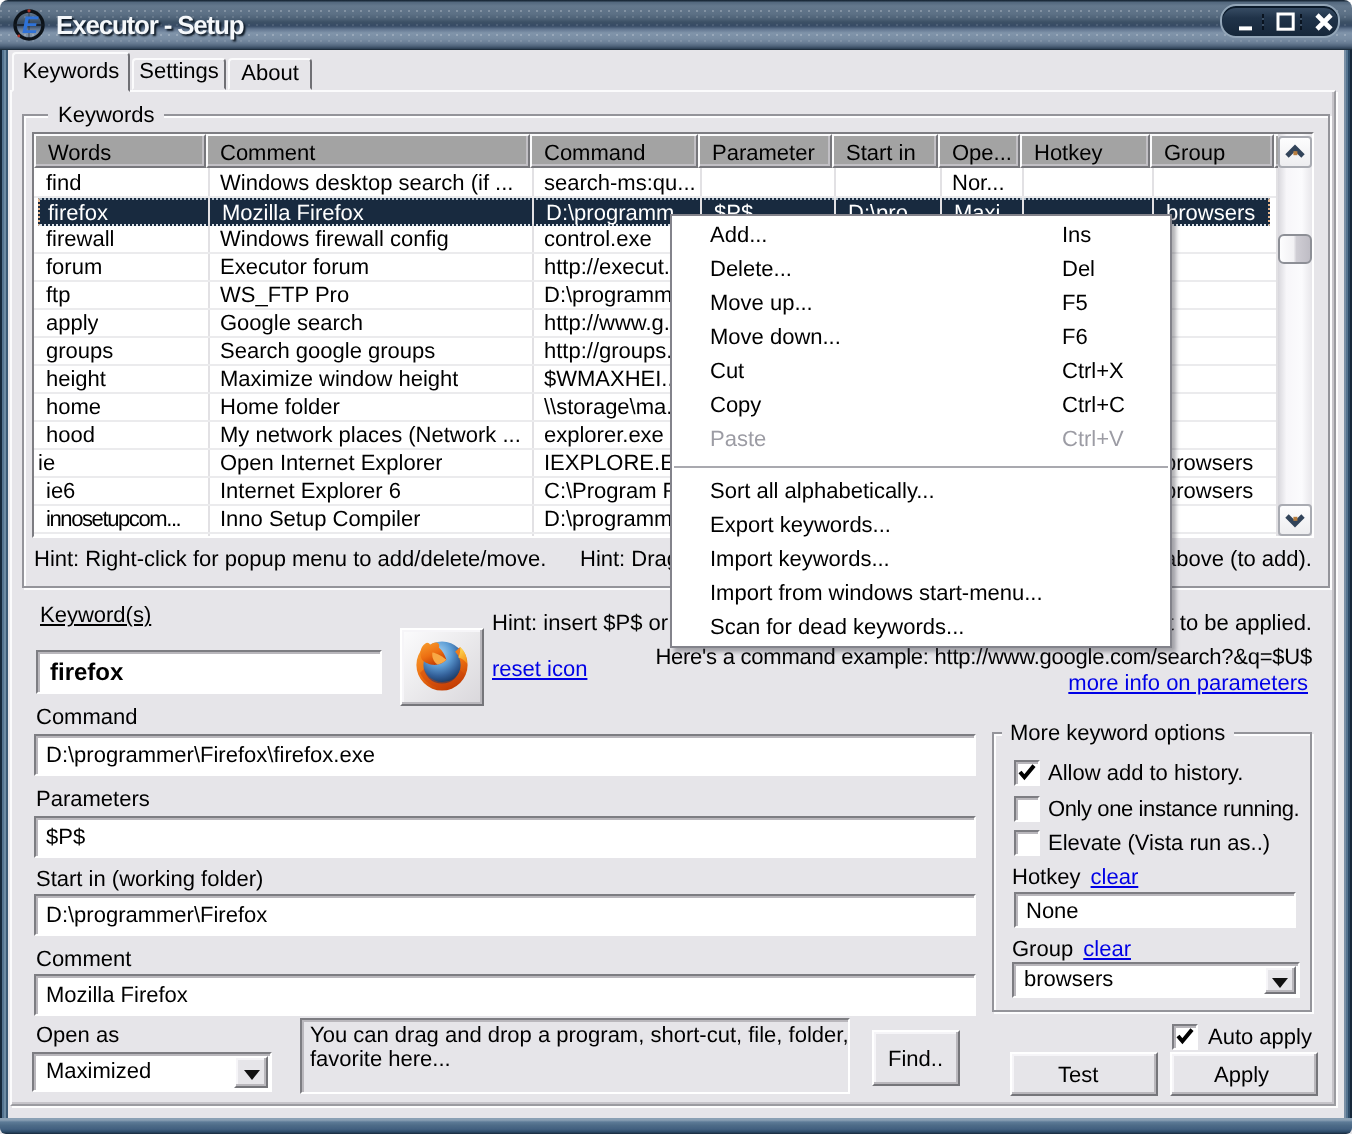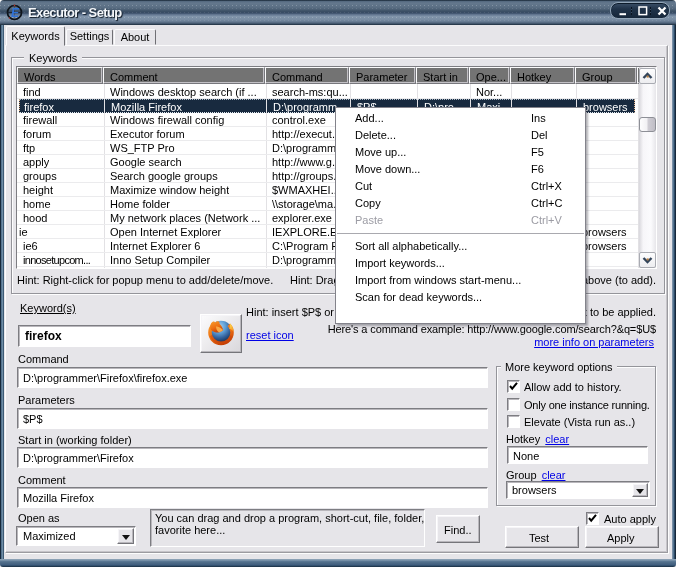--- a/index.html
+++ b/index.html
@@ -22,21 +22,21 @@
 #borderL { left:0; top:25px; width:4px; height:534px; background:linear-gradient(to right,#16283a 0,#16283a 25%,#54738f 25%,#54738f 50%,#6e8ca4 50%,#6e8ca4 75%,#3c5a75 75%,#3c5a75 100%); }
 #borderR { left:672px; top:25px; width:4px; height:534px; background:linear-gradient(to right,#7a90a6 0,#7a90a6 25%,#54738f 25%,#54738f 50%,#2c4a67 50%,#2c4a67 75%,#16283a 75%,#16283a 100%); }
 #borderB { left:0; top:559px; width:676px; height:8px; background:linear-gradient(to bottom,#8aa0b4 0%,#8aa0b4 13%,#5d7b97 25%,#4e6c88 45%,#426080 70%,#2c4a67 87%,#16283a 100%); border-radius:0 0 3px 3px; }
 #caps { left:610px; top:2px; width:60px; height:17px; border-radius:8px; background:linear-gradient(to bottom,#3b5068 0%,#203349 40%,#16273a 100%); border:1px solid #93a6b8; box-shadow: inset 0 1px 0 #0c1b2b; }
 .csep { position:absolute; top:4px; width:1px; height:8px; background:repeating-linear-gradient(to bottom, rgba(8,18,30,.95) 0 2px, rgba(90,110,130,.5) 2px 3px); }
 
 #page { left:5px; top:45px; width:663px; height:508px; border:1px solid; border-color:#fbfbfc #9b9ba0 #9b9ba0 #fbfbfc; background:#e6e5e9; box-shadow: inset -1px -1px 0 #c6c4c9, 1px 1px 0 #fdfdfd; }
 .tab { position:absolute; background:#e6e5e9; border:1px solid; border-color:#fbfbfc #6f6f74 transparent #fbfbfc; border-radius:2px 2px 0 0; text-align:center; }
 
 #lv { left:16px; top:66px; width:641px; height:203px; border:1px solid; border-color:#7d7d82 #fff #fff #7d7d82; background:#fff; }
-.hcell { position:absolute; top:0; height:17px; background:#737373; border:1px solid; border-color:#fbfbfc #77777c #77777c #fbfbfc; box-shadow: inset -1px -1px 0 #c2c0c5; padding:3px 0 0 6px; font-size:11px; overflow:hidden; white-space:pre; }
+.hcell { position:absolute; top:0; height:17px; background:#a3a3a3; border:1px solid; border-color:#fbfbfc #77777c #77777c #fbfbfc; box-shadow: inset -1px -1px 0 #c2c0c5; padding:3px 0 0 6px; font-size:11px; overflow:hidden; white-space:pre; }
 .row { position:absolute; left:0; width:621px; height:14px; font-size:11px; line-height:14px; white-space:pre; }
 .row span { position:absolute; top:0; line-height:14px; overflow:hidden; }
 #selrow span { margin-left:-2px; }
 .gl { position:absolute; width:1px; background:#e2e1e4; z-index:2; }
 .rl { position:absolute; left:0; width:621px; height:1px; background:#ebebed; z-index:2; }
 #selrow { background:#182a3f; color:#fff; border-top:1px dotted #aebcc8; border-bottom:1px dotted #dfe6ec; border-right:1px dotted #e8b88f; border-left:1px dotted #e8b88f; left:2px !important; width:616px !important; height:14px !important; }
 .arr { position:absolute; width:0; height:0; border-left:3px solid transparent; border-right:3px solid transparent; }
 
 #menu { left:335px; top:107px; width:251px; height:217px; background:#fff; border:1px solid #83838b; box-shadow:2px 2px 2px rgba(60,60,70,.4); padding-top:2px; z-index:50; }
 .mi { position:relative; height:17px; font-size:11px; line-height:17px; white-space:pre; }
@@ -258,16 +258,17 @@
   <div class="mi"><span class="mt">Delete...</span><span class="ms">Del</span></div>
   <div class="mi"><span class="mt">Move up...</span><span class="ms">F5</span></div>
   <div class="mi"><span class="mt">Move down...</span><span class="ms">F6</span></div>
   <div class="mi"><span class="mt">Cut</span><span class="ms">Ctrl+X</span></div>
   <div class="mi"><span class="mt">Copy</span><span class="ms">Ctrl+C</span></div>
   <div class="mi dis"><span class="mt">Paste</span><span class="ms">Ctrl+V</span></div>
   <div class="msep">
       <div></div>
     </div>
   <div class="mi"><span class="mt">Sort all alphabetically...</span></div>
+  <div class="mi"><span class="mt">Export keywords...</span></div>
   <div class="mi"><span class="mt">Import keywords...</span></div>
   <div class="mi"><span class="mt">Import from windows start-menu...</span></div>
   <div class="mi"><span class="mt">Scan for dead keywords...</span></div>
 </div>
 
 </body></html>

